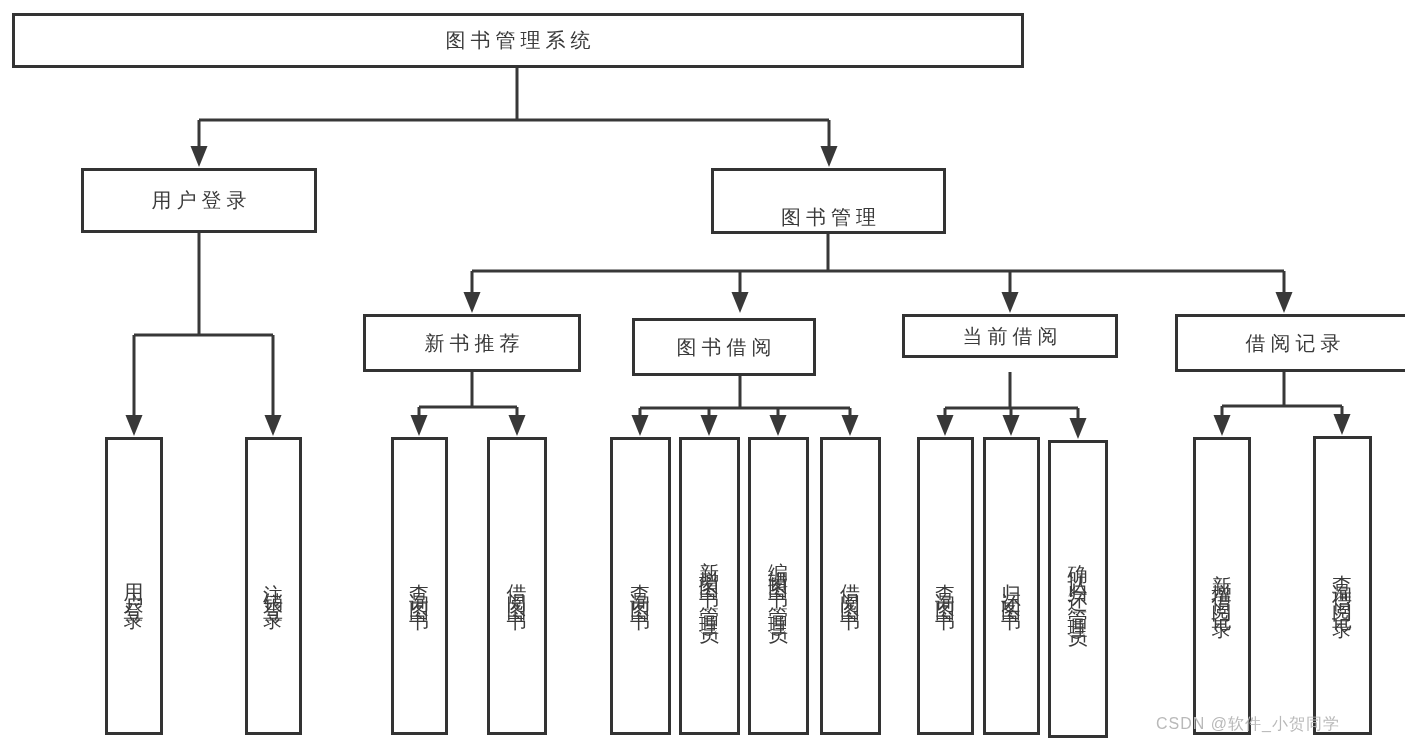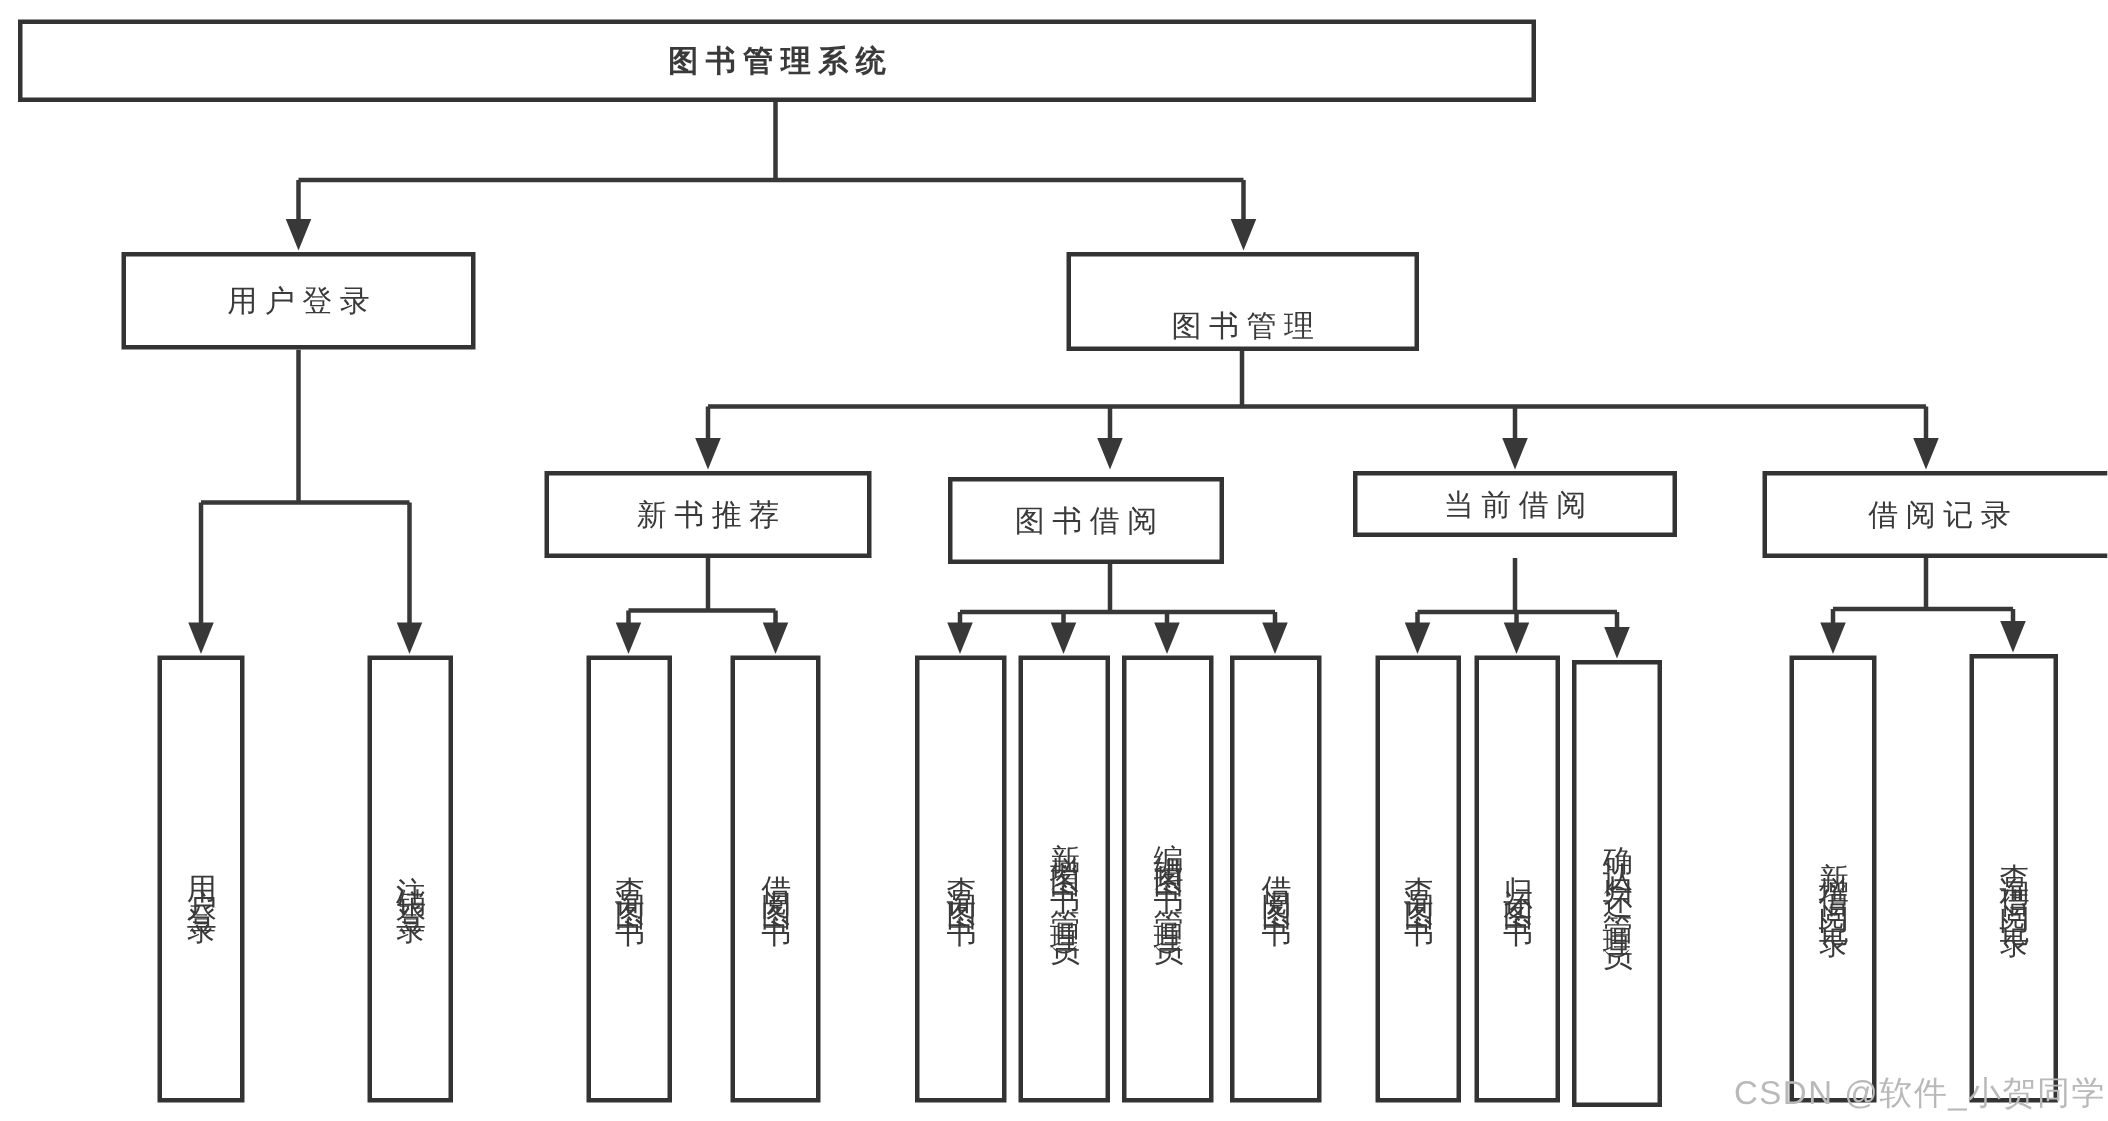--- a/index.html
+++ b/index.html
@@ -37,21 +37,21 @@
     text-orientation: mixed;
     font-size: 20px;
     letter-spacing: 9px;
     line-height: 1;
     white-space: nowrap;
   }
   .watermark {
     position: absolute;
     left: 1156px;
     top: 714px;
-    font-size: 22px;
+    font-size: 16px;
     letter-spacing: 1px;
     color: #b9b9b9;
     white-space: nowrap;
   }
 </style>
 </head>
 <body>
 
 <div class="page">
 
@@ -84,21 +84,21 @@
     <path d="M1010,372 V408 M945,408 H1078 M945,408 V419 M1011,408 V419 M1078,408 V421" stroke="#383838" stroke-width="3" fill="none"></path>
     <polygon fill="#383838" points="945,436 936.5,415 953.5,415"></polygon>
     <polygon fill="#383838" points="1011,436 1002.5,415 1019.5,415"></polygon>
     <polygon fill="#383838" points="1078,439 1069.5,418 1086.5,418"></polygon>
 
     <path d="M1284,372 V406 M1222,406 H1342 M1222,406 V419 M1342,406 V419" stroke="#383838" stroke-width="3" fill="none"></path>
     <polygon fill="#383838" points="1222,436 1213.5,415 1230.5,415"></polygon>
     <polygon fill="#383838" points="1342,435 1333.5,414 1350.5,414"></polygon>
   </svg>
 
-  <div class="node node-h" style="left:12px;top:13px;width:1012px;height:55px;font-weight:bold;">
+  <div class="node node-h" style="left:12px;top:13px;width:1012px;height:55px;">
     <span class="label">图书管理系统</span>
   </div>
 
   <div class="node node-h" style="left:81px;top:168px;width:236px;height:65px;">
     <span class="label">用户登录</span>
   </div>
   <div class="node node-h" style="left:711px;top:168px;width:235px;height:66px;align-items:flex-end;">
     <span class="label">图书管理</span>
   </div>
 

